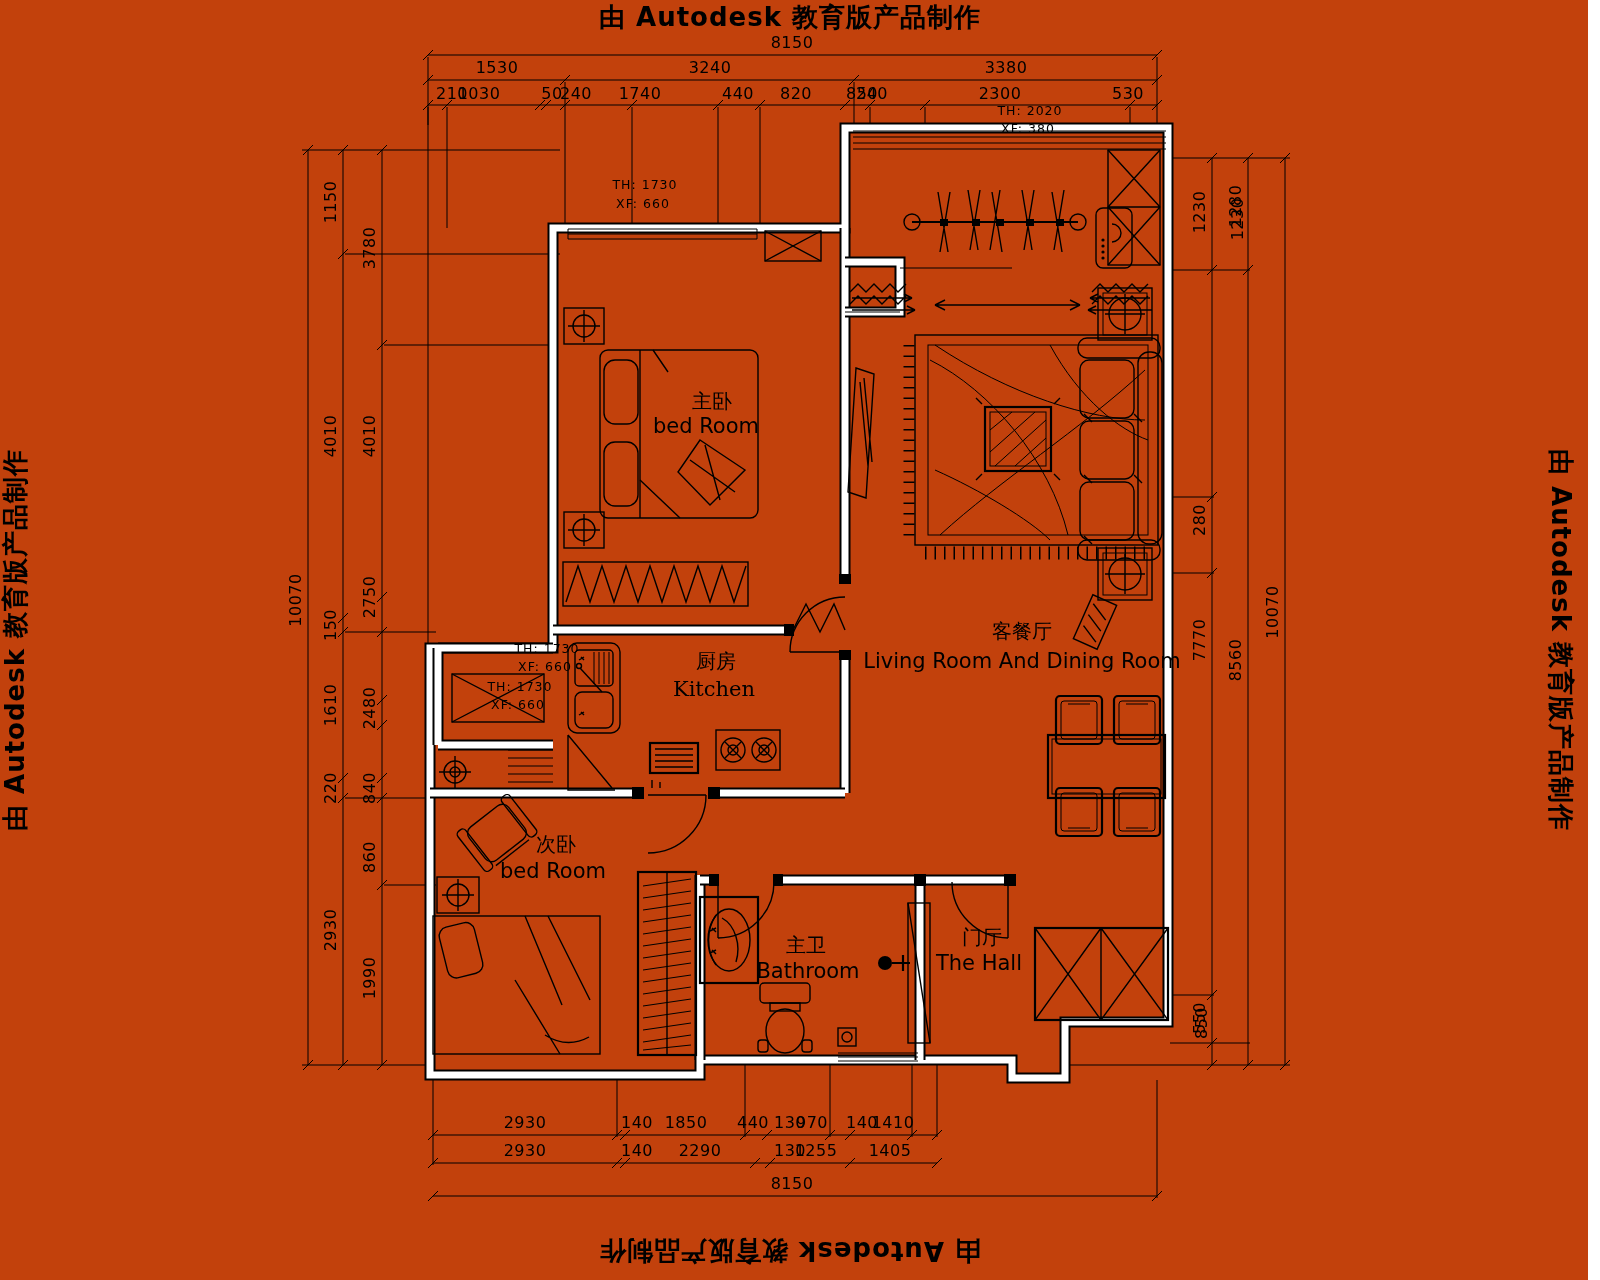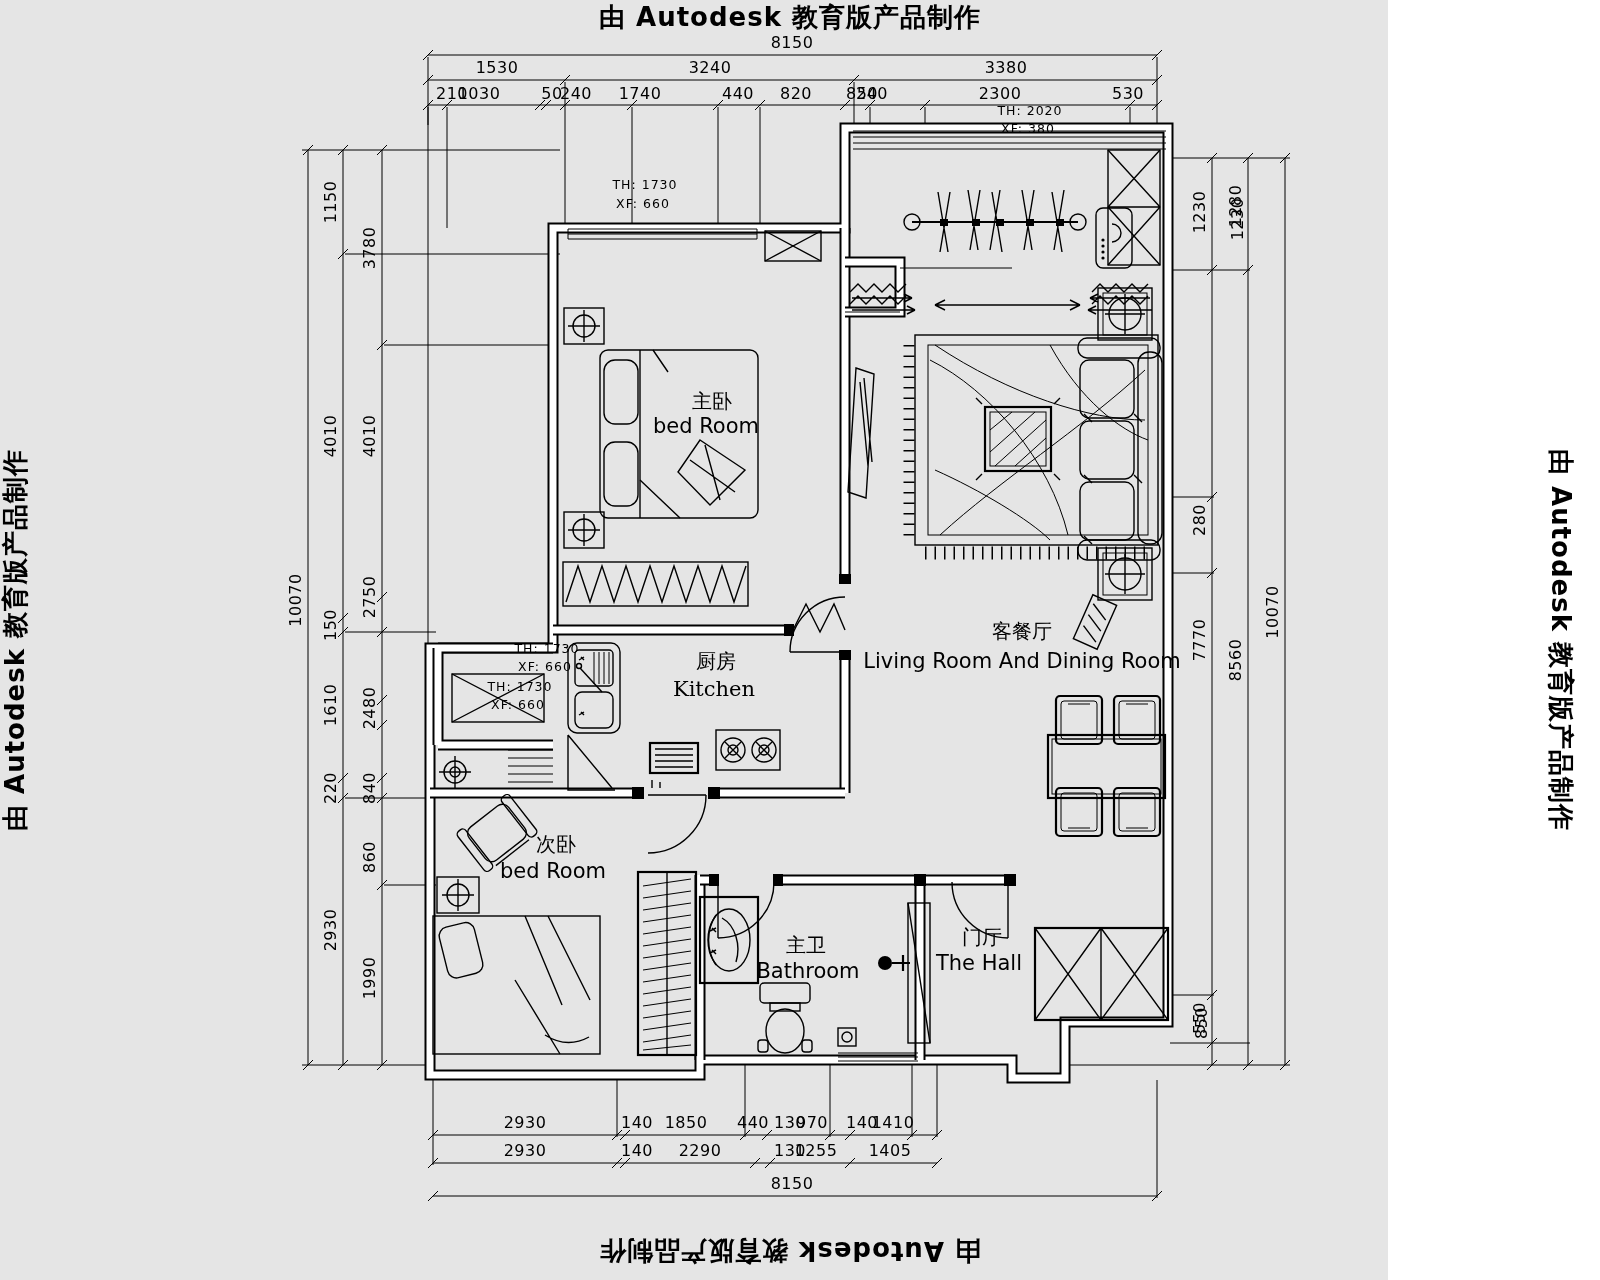--- a/index.html
+++ b/index.html
@@ -1,16 +1,16 @@
 <!DOCTYPE html>
 <html><head>
 <meta charset="utf-8">
 <style>
   html,body{margin:0;padding:0;background:#fff;}
-  .page{width:1388px;height:1280px;position:relative;background:#e5e5e5;font-family:"DejaVu Sans",sans-serif;text-align:center;}
+  .page{width:1588px;height:1280px;position:relative;background:#c2410c;font-family:"DejaVu Sans",sans-serif;text-align:center;}
   svg{display:block}
   
   .wb{stroke:#000;stroke-width:11;fill:none;stroke-linecap:butt}
   .ww{stroke:#fff;stroke-width:7;fill:none;stroke-linecap:butt}
   .d{stroke:#000;stroke-width:1;fill:none}
   .f{stroke:#000;stroke-width:1.4;fill:none}
   .f2{stroke:#000;stroke-width:2.2;fill:none}
   .blk{fill:#000;stroke:none}
   text{fill:#000}
   .dim{font-size:16px;letter-spacing:.5px}

